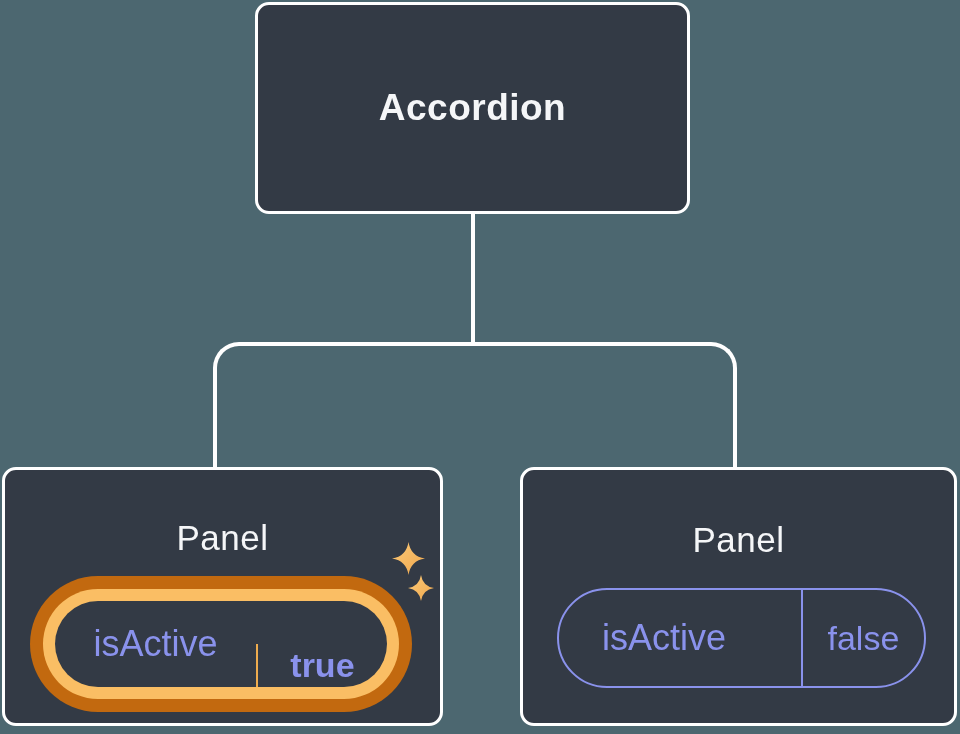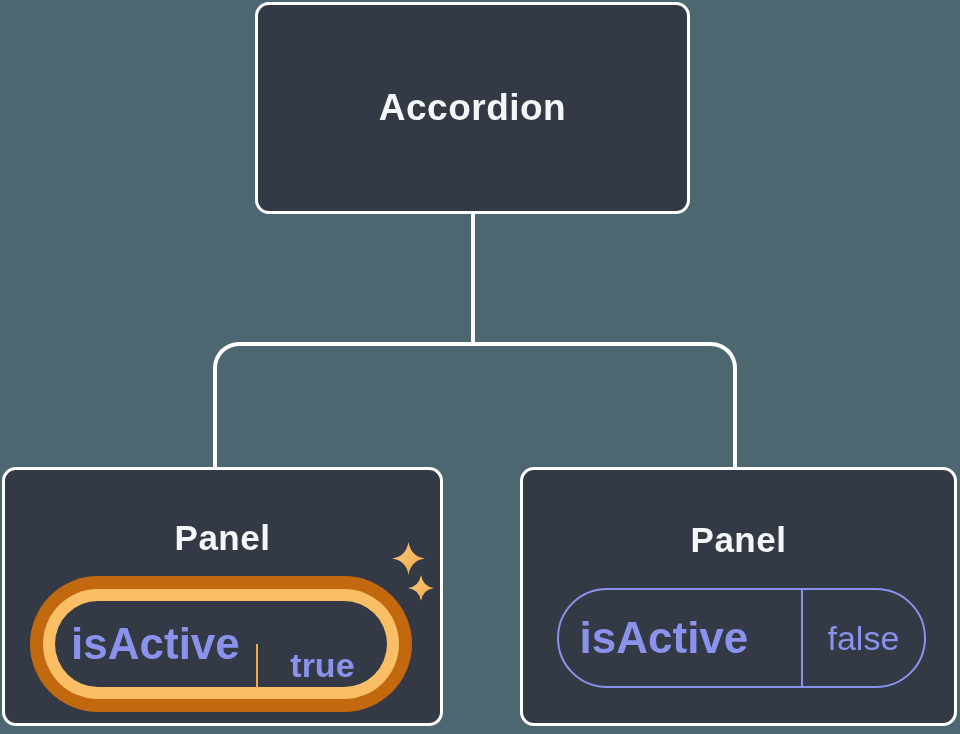--- a/index.html
+++ b/index.html
@@ -38,21 +38,21 @@
     left:255px;top:2px;width:435px;height:212px;
     display:flex;align-items:center;justify-content:center;
   }
   .node-panel-left{left:2px;top:467px;width:441px;height:259px;}
   .node-panel-right{left:520px;top:467px;width:437px;height:259px;}
   .root-title{
     color:#F5F6F8;font-size:37px;font-weight:600;letter-spacing:.5px;
   }
   .panel-title{
     position:absolute;left:0;right:0;text-align:center;
-    color:#F5F6F8;font-size:35px;font-weight:700;letter-spacing:.5px;
+    color:#F5F6F8;font-size:35px;font-weight:400;letter-spacing:.5px;
   }
   .node-panel-left .panel-title{top:48px;}
   .node-panel-right .panel-title{top:50px;}
   
   .pill-active{
     position:absolute;left:25px;top:106px;width:382px;height:136px;
     background:#C2690F;border-radius:999px;
     padding:13px;box-sizing:border-box;
   }
   .pill-gold{
@@ -79,21 +79,21 @@
     display:flex;align-items:stretch;overflow:hidden;
   }
   .pill-inactive .seg-left{
     width:57.5%;display:flex;align-items:center;justify-content:center;
   }
   .pill-inactive .seg-right{
     flex:1;display:flex;align-items:center;justify-content:center;
     border-left:2px solid #8A92EC;
     margin-left:32px;
   }
-  .prop-text{color:#8A92EC;font-size:44px;font-weight:700;}
+  .prop-text{color:#8A92EC;font-size:36px;font-weight:400;}
   .value-text{color:#8A92EC;font-size:34px;font-weight:400;}
   .value-text.bold{font-weight:700;margin-top:43px;}
   
   .sparkle{position:absolute;z-index:5;}
   .sparkle-large{left:392px;top:542px;width:33px;height:33px;}
   .sparkle-small{left:408px;top:575px;width:26px;height:26px;}
 </style>
 </head>
 <body>
 

